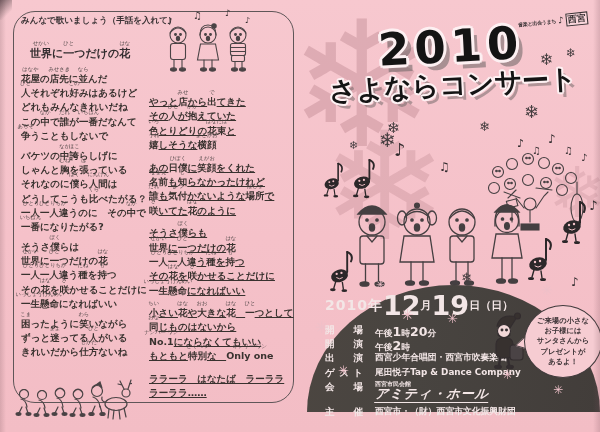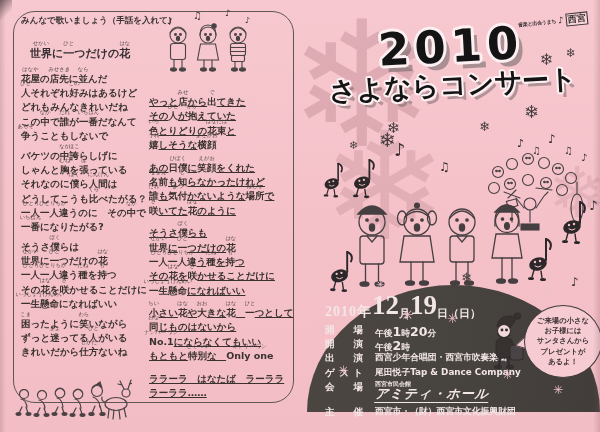--- a/index.html
+++ b/index.html
@@ -45,21 +45,21 @@
   .wm{position:absolute;color:rgba(166,108,118,.30);line-height:1;pointer-events:none;}
   
   .ic{position:absolute;line-height:1;}
   .snow{color:#443d3f;}
   .spark{color:#eec0c9;}
   .note,.note2{color:#332d2f;}
   
   .dome{left:307px;top:285px;width:293px;height:127px;border-radius:50% 50% 0 0/100% 100% 0 0;
     background:linear-gradient(100deg,#4c4641 0%,#484440 40%,#423d3a 100%);}
   .dome-content{left:325px;top:290px;color:#f3e6e6;}
-  .date-line{display:flex;align-items:flex-end;white-space:nowrap;font-weight:800;font-family:Liberation Serif, serif;}
+  .date-line{display:flex;align-items:center;white-space:nowrap;font-weight:800;}
   .dl-year{font-size:14px;letter-spacing:1px;}
   .dl-big{font-size:27px;letter-spacing:0;}
   .dl-small{font-size:11px;}
   #info-rows{margin-top:3px;}
   .inforow{display:flex;align-items:flex-start;height:14.2px;}
   .inforow.venue{height:25px;}
   .lab{width:38px;display:flex;justify-content:space-between;font-size:9.5px;font-weight:700;flex:none;}
   .val{margin-left:12px;font-size:8.8px;font-weight:600;white-space:nowrap;}
   .val .num{font-size:12.5px;font-weight:800;}
   .venue-small{font-size:6px;font-weight:600;line-height:1.1;}

